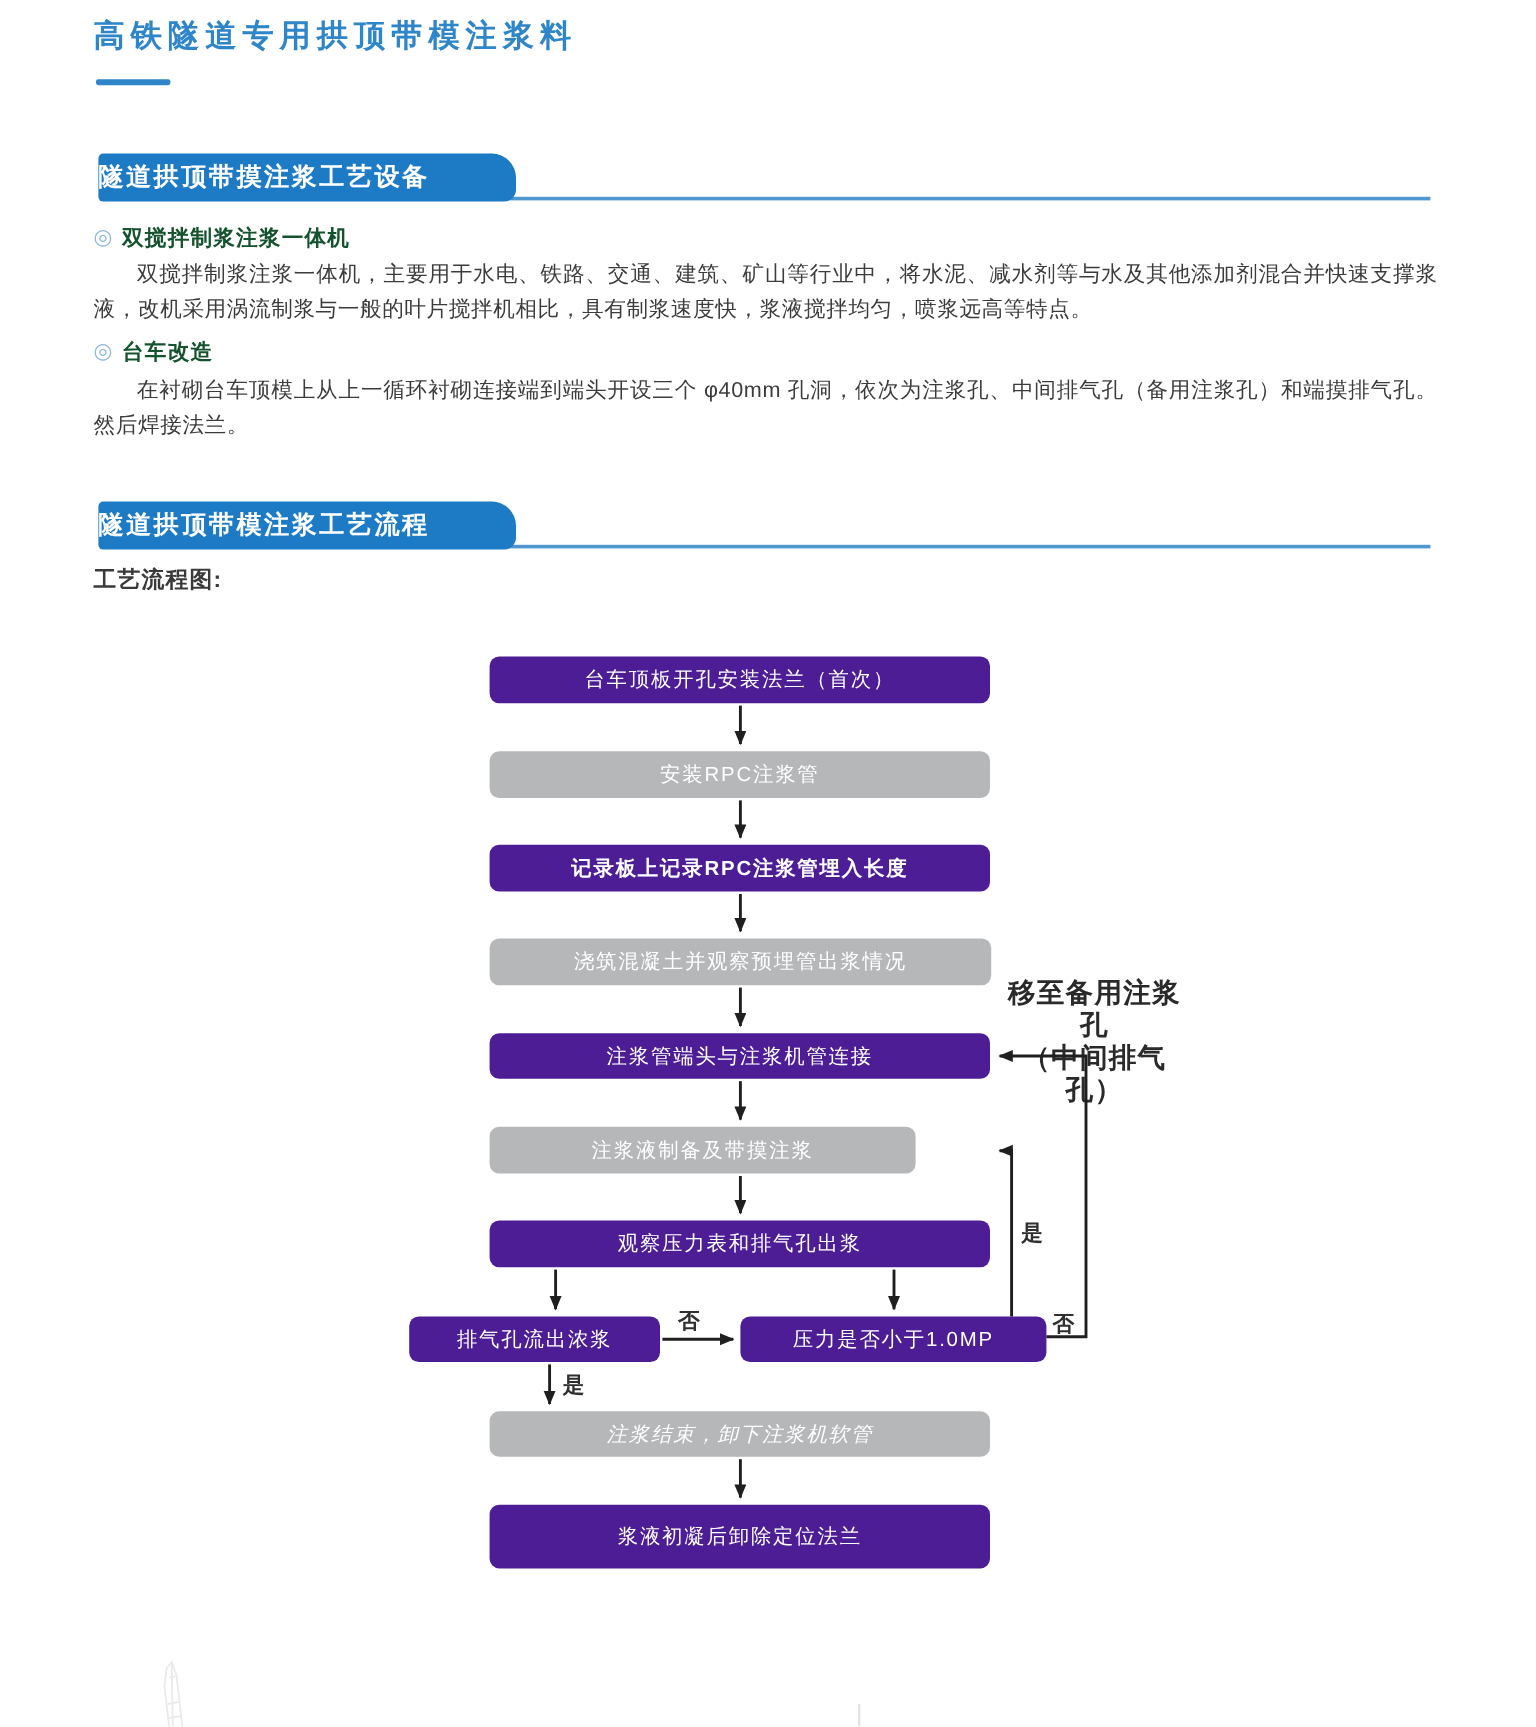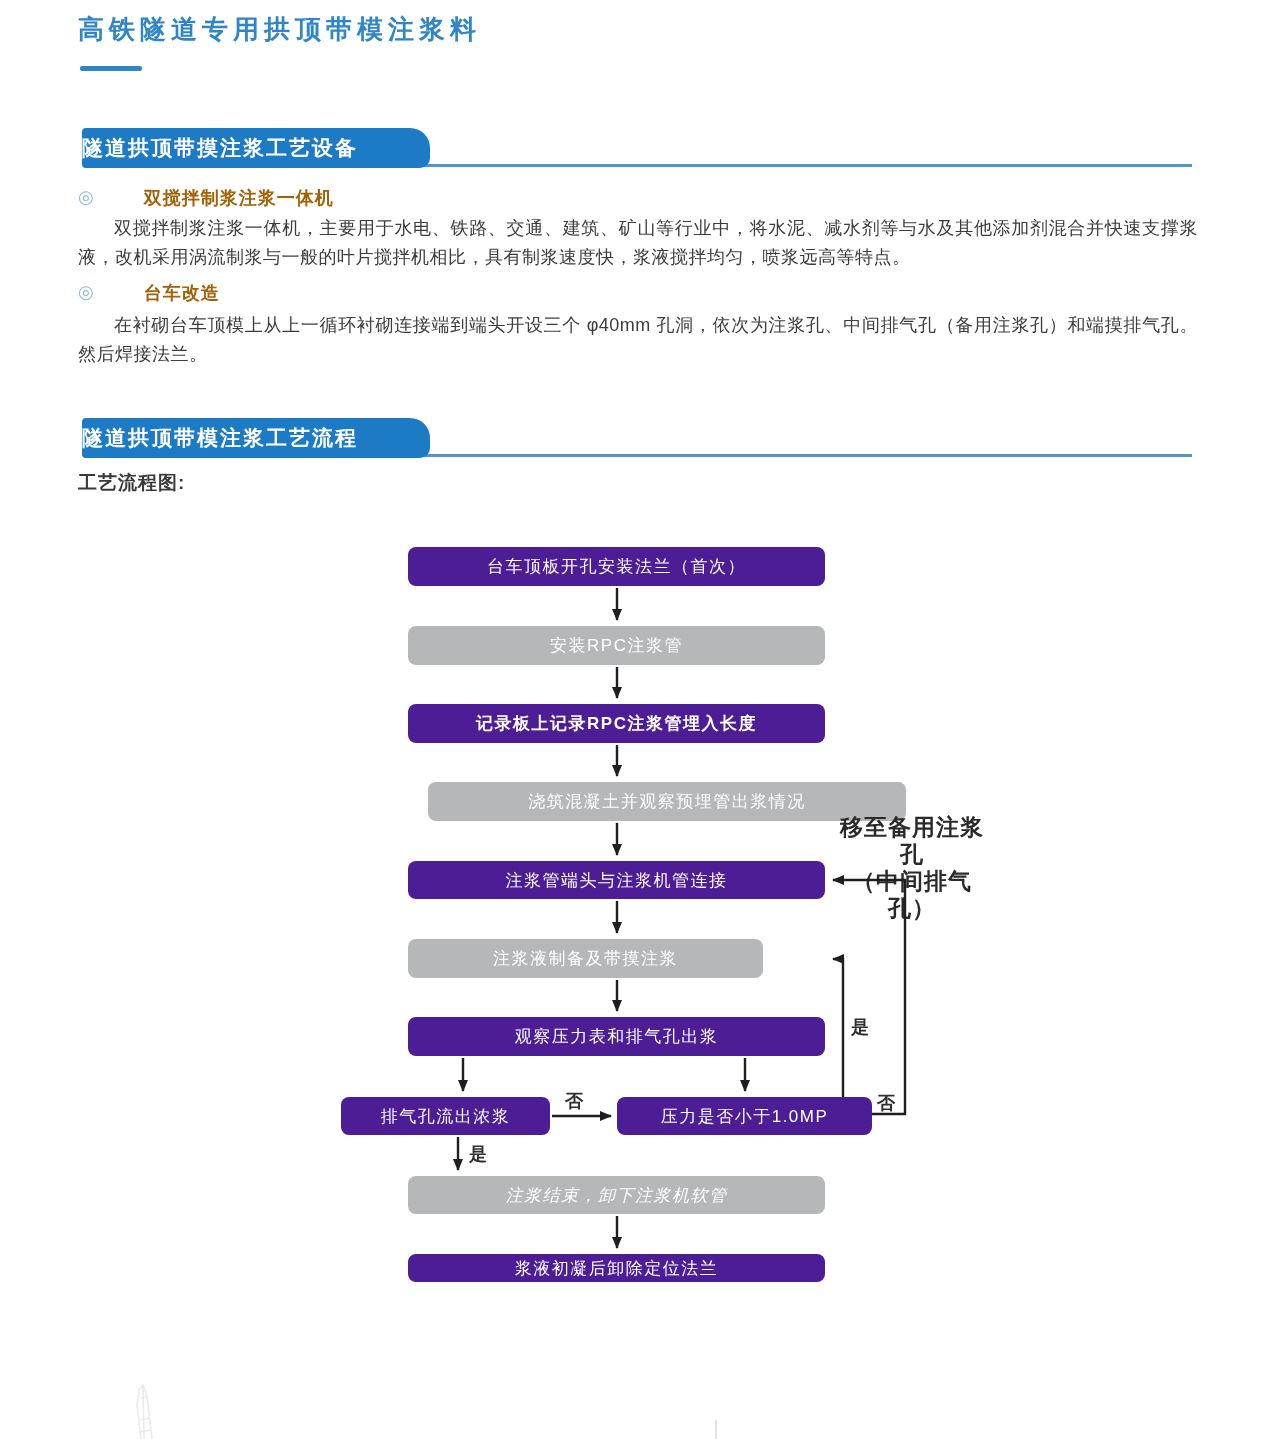--- a/index.html
+++ b/index.html
@@ -30,21 +30,21 @@
   }
   .banner-line {
     left:420px; width:772px; height:3px;
     background:#4f98cf; z-index:1;
   }
 
   .bullet-icon {
     font-size:18px; color:#8db9dc; line-height:22px;
   }
   .item-heading {
-    font-size:18px; font-weight:bold; color:#a16207; letter-spacing:1px;margin-left:42px;
+    font-size:18px; font-weight:bold; color:#14532d; letter-spacing:1px;
   }
   .para {
     left:78px; width:1120px;
     font-size:18px; line-height:29px; color:#3c3c3c;
     text-align:justify; text-indent:2em; letter-spacing:0.5px;
   }
   .flow-caption {
     left:78px; top:470px;
     font-size:19px; font-weight:bold; color:#3a3a3a; letter-spacing:1px;
   }
@@ -106,28 +106,28 @@
 </div>
 <p class="abs para" style="top:311px;">在衬砌台车顶模上从上一循环衬砌连接端到端头开设三个 φ40mm 孔洞，依次为注浆孔、中间排气孔（备用注浆孔）和端摸排气孔。然后焊接法兰。</p>
 
 <div class="abs banner" style="top:418px;">隧道拱顶带模注浆工艺流程</div>
 <div class="abs banner-line" style="top:454px;"></div>
 <div class="abs flow-caption">工艺流程图:</div>
 
 <div class="fbox blue" style="left:408px; top:547px; width:417px; height:39px;">台车顶板开孔安装法兰（首次）</div>
 <div class="fbox gray" style="left:408px; top:626px; width:417px; height:39px;">安装RPC注浆管</div>
 <div class="fbox blue" style="left:408px; top:704px; width:417px; height:39px;font-weight:bold;">记录板上记录RPC注浆管埋入长度</div>
-<div class="fbox gray" style="left:428px; top:782px; width:478px; height:39px;">浇筑混凝土并观察预埋管出浆情况</div>
+<div class="fbox gray" style="left:408px; top:782px; width:418px; height:39px;">浇筑混凝土并观察预埋管出浆情况</div>
 <div class="fbox blue" style="left:408px; top:861px; width:417px; height:38px;">注浆管端头与注浆机管连接</div>
 <div class="fbox gray" style="left:408px; top:939px; width:355px; height:39px;">注浆液制备及带摸注浆</div>
 <div class="fbox blue" style="left:408px; top:1017px; width:417px; height:39px;">观察压力表和排气孔出浆</div>
 <div class="fbox blue" style="left:341px; top:1097px; width:209px; height:38px;">排气孔流出浓浆</div>
 <div class="fbox blue" style="left:617px; top:1097px; width:255px; height:38px;">压力是否小于1.0MP</div>
 <div class="fbox gray" style="left:408px; top:1176px; width:417px; height:38px;font-style:italic;">注浆结束，卸下注浆机软管</div>
-<div class="fbox blue" style="left:408px; top:1254px; width:417px; height:28px;">浆液初凝后卸除定位法兰</div>
+<div class="fbox blue" style="left:408px; top:1254px; width:417px; height:53px;">浆液初凝后卸除定位法兰</div>
 
 <svg class="flow-lines" viewBox="0 0 1280 1439">
   <defs>
     <marker id="ah" markerUnits="userSpaceOnUse" markerWidth="14" markerHeight="12" refX="11" refY="5" orient="auto">
       <path d="M0,0 L12,5 L0,10 Z" fill="#1f1f1f"></path>
     </marker>
   </defs>
   <g stroke="#1f1f1f" stroke-width="2.4" fill="none">
     <line x1="617" y1="588" x2="617" y2="620" marker-end="url(#ah)"></line>
     <line x1="617" y1="667" x2="617" y2="698" marker-end="url(#ah)"></line>

